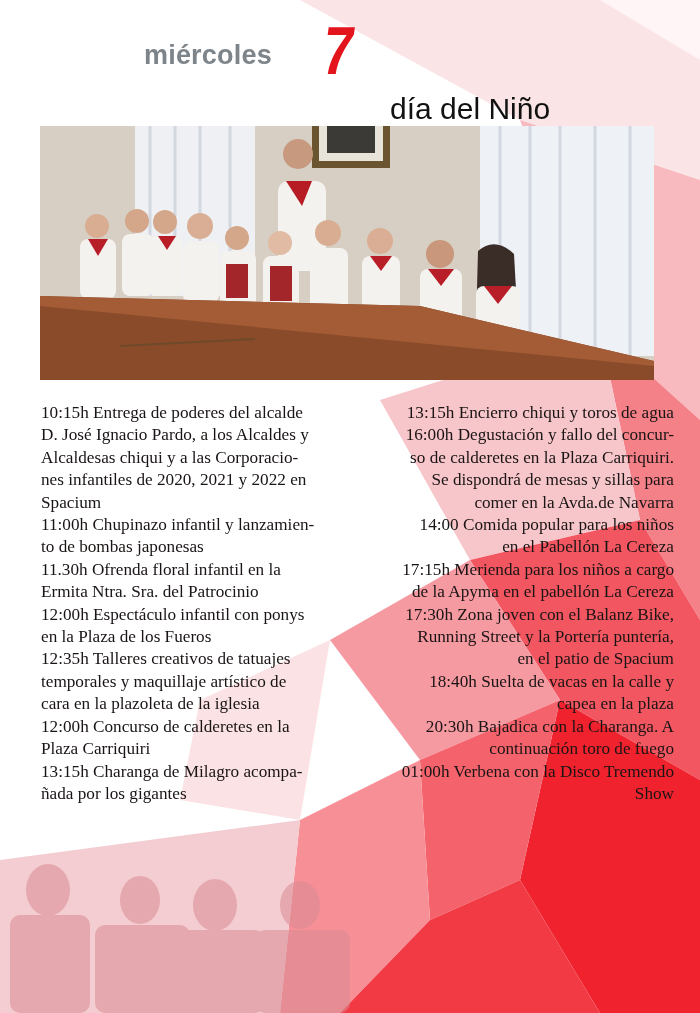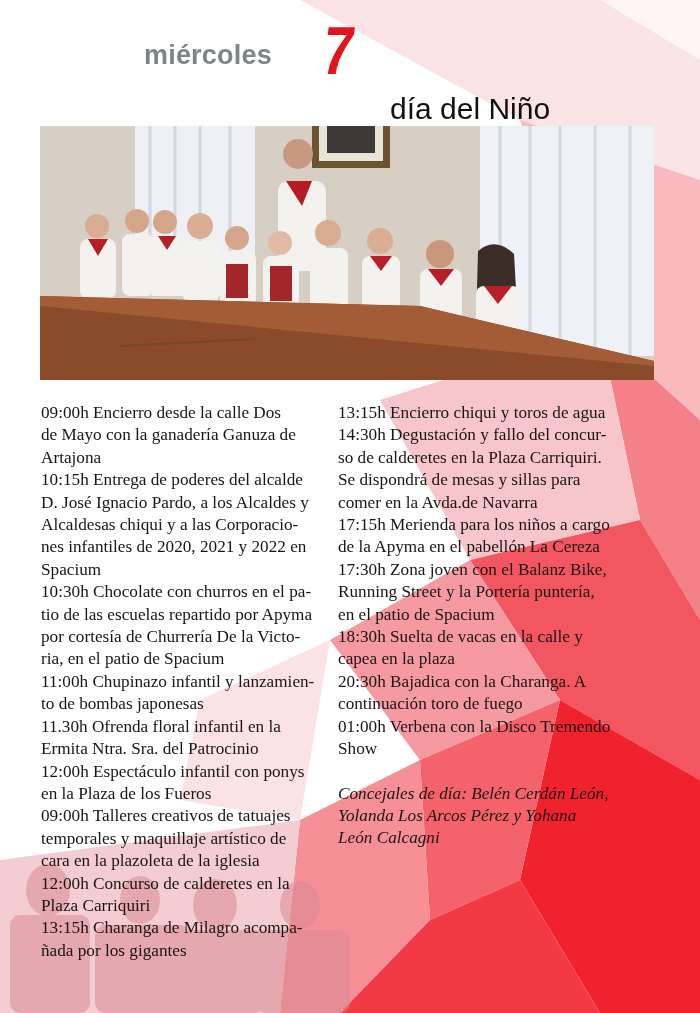--- a/index.html
+++ b/index.html
@@ -38,21 +38,21 @@
     z-index: 2; overflow: hidden; background: #d9d2c8;
   }
   .photo svg { display: block; width: 614px; height: 254px; }
 
   
   .col {
     position: absolute; z-index: 2; font-size: 17.2px; line-height: 22.4px;
     color: #1a1414;
   }
   .col-left { left: 41px; top: 402px; width: 300px; }
-  .col-right { left: 338px; top: 402px; width: 305px; }
+  .col-right { left: 369px; top: 402px; width: 305px; text-align: right; }
   .entry { white-space: pre-line; }
   .credits { margin-top: 22px; font-style: italic; white-space: pre-line; }
 </style>
 </head>
 <body>
 
 <div class="bg">
   <svg viewBox="0 0 700 1013" xmlns="http://www.w3.org/2000/svg">
     <rect width="700" height="1013" fill="#ffffff"></rect>
     <polygon points="300,0 700,0 700,180 520,120" fill="#fbe4e6"></polygon>
@@ -146,60 +146,52 @@
         <polygon points="444,160 472,160 458,178" fill="#b81e27"></polygon>
     </g>
 
     <polygon points="0,170 380,180 614,235 614,254 0,254" fill="#8a4b2a"></polygon>
     <polygon points="0,170 380,180 614,235 614,240 0,180" fill="#a35c35"></polygon>
     <line x1="80" y1="220" x2="215" y2="213" stroke="#6e4a2a" stroke-width="2"></line>
   </svg>
 </div>
 
 <div class="col col-left">
-  <div class="entry">09:00h Encierro desde la calle Dos
-de Mayo con la ganadería Ganuza de
-Artajona</div>
   <div class="entry">10:15h Entrega de poderes del alcalde
 D. José Ignacio Pardo, a los Alcaldes y
 Alcaldesas chiqui y a las Corporacio-
 nes infantiles de 2020, 2021 y 2022 en
 Spacium</div>
-  <div class="entry">10:30h Chocolate con churros en el pa-
-tio de las escuelas repartido por Apyma
-por cortesía de Churrería De la Victo-
-ria, en el patio de Spacium</div>
   <div class="entry">11:00h Chupinazo infantil y lanzamien-
 to de bombas japonesas</div>
   <div class="entry">11.30h Ofrenda floral infantil en la
 Ermita Ntra. Sra. del Patrocinio</div>
   <div class="entry">12:00h Espectáculo infantil con ponys
 en la Plaza de los Fueros</div>
-  <div class="entry">09:00h Talleres creativos de tatuajes
+  <div class="entry">12:35h Talleres creativos de tatuajes
 temporales y maquillaje artístico de
 cara en la plazoleta de la iglesia</div>
   <div class="entry">12:00h Concurso de calderetes en la
 Plaza Carriquiri</div>
   <div class="entry">13:15h Charanga de Milagro acompa-
 ñada por los gigantes</div>
 </div>
 
 <div class="col col-right">
   <div class="entry">13:15h Encierro chiqui y toros de agua</div>
-  <div class="entry">14:30h Degustación y fallo del concur-
+  <div class="entry">16:00h Degustación y fallo del concur-
 so de calderetes en la Plaza Carriquiri.
 Se dispondrá de mesas y sillas para
 comer en la Avda.de Navarra</div>
+  <div class="entry">14:00 Comida popular para los niños
+en el Pabellón La Cereza</div>
   <div class="entry">17:15h Merienda para los niños a cargo
 de la Apyma en el pabellón La Cereza</div>
   <div class="entry">17:30h Zona joven con el Balanz Bike,
 Running Street y la Portería puntería,
 en el patio de Spacium</div>
-  <div class="entry">18:30h Suelta de vacas en la calle y
+  <div class="entry">18:40h Suelta de vacas en la calle y
 capea en la plaza</div>
   <div class="entry">20:30h Bajadica con la Charanga. A
 continuación toro de fuego</div>
   <div class="entry">01:00h Verbena con la Disco Tremendo
 Show</div>
-  <div class="credits">Concejales de día: Belén Cerdán León,
-Yolanda Los Arcos Pérez y Yohana
-León Calcagni</div>
 </div>
 
 </body></html>

